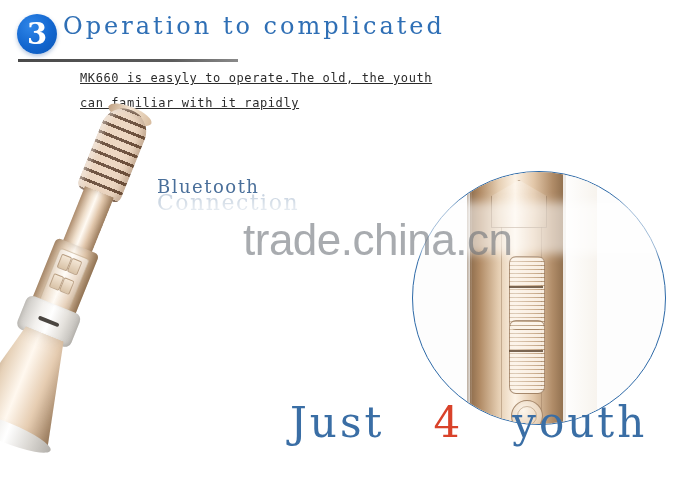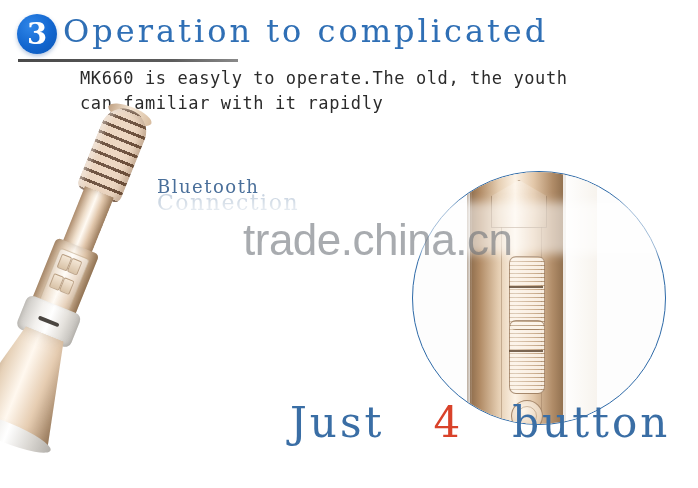--- a/index.html
+++ b/index.html
@@ -16,33 +16,34 @@
   .badge{
     position:absolute;left:17px;top:14px;width:40px;height:40px;border-radius:50%;
     background:radial-gradient(circle at 35% 30%,#2f86e8 0%,#1266cf 55%,#0c55b4 100%);
     box-shadow:0 2px 4px rgba(40,90,160,.35);
     color:#fff;font-family:"DejaVu Serif",serif;font-weight:bold;font-size:29px;
     line-height:40px;text-align:center;
   }
   .hdr-title{
     position:absolute;left:63px;top:12px;
     font-family:"DejaVu Serif",serif;
-    font-size:32px;letter-spacing:3.0px;color:#2f6fb5;white-space:nowrap;
+    font-size:24px;letter-spacing:3.0px;color:#2f6fb5;white-space:nowrap;
   }
   .hdr-rule{
     position:absolute;left:18px;top:59px;width:220px;height:3px;
     background:linear-gradient(90deg,#4a4a4a 0%,#5c5c5c 70%,#8a8a8a 100%);
   }
 
   
   .copy{
     position:absolute;left:80px;top:66px;width:600px;
     font-family:"DejaVu Sans Mono","Liberation Mono",monospace;
-    font-size:17px;color:#2b2b2b;line-height:25px;letter-spacing:.6px;
+    font-size:12px;color:#2b2b2b;line-height:25px;letter-spacing:.6px;
     white-space:nowrap;
+    text-decoration:underline;
   }
   .copy div{height:25px;}
 
   
   .mic-wrap{position:absolute;left:22px;top:128px;width:310px;height:330px;}
   .mic{position:absolute;left:0;top:0;width:310px;height:330px;
        transform:rotate(22deg);transform-origin:120px 120px;}
 
   
   .grille{
@@ -238,19 +239,19 @@
     <div class="rocker-split s2"></div>
     <div class="rbtn"></div>
     <div class="rbtn-in"></div>
   </div>
 
   <div class="tag">
     <span>Just</span>
     <span>&nbsp;</span>
     <span class="num">4</span>
     <span>&nbsp;</span>
-    <span>button</span>
+    <span>youth</span>
   </div>
 
   <div class="wm-blur"></div>
   <div class="wm">trade.china.cn</div>
 
 </div>
 
 </body></html>

